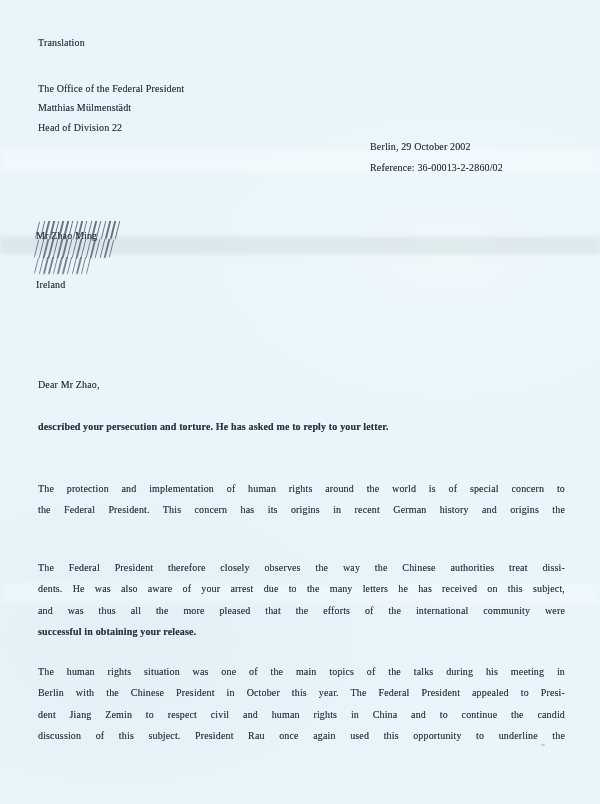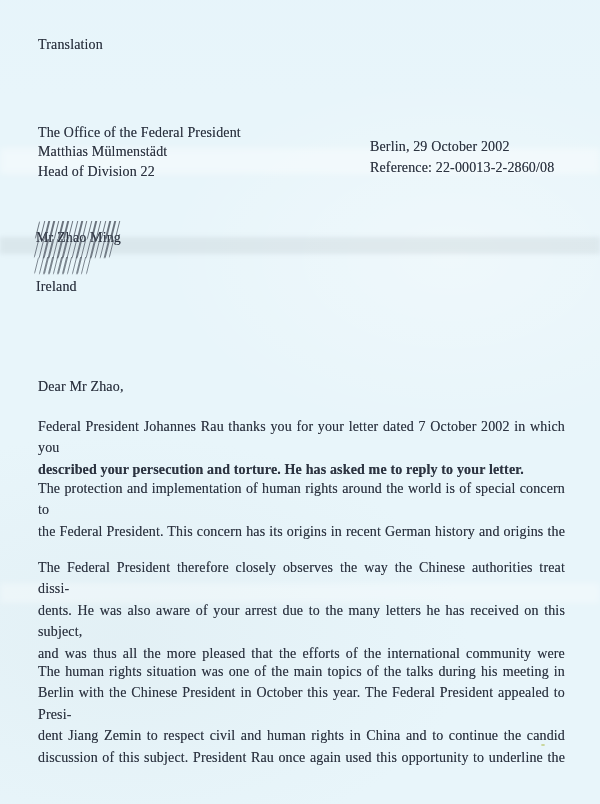--- a/index.html
+++ b/index.html
@@ -5,40 +5,40 @@
   html, body { margin: 0; padding: 0; background: #cfd6d9; }
   .page {
     position: relative;
     width: 600px;
     height: 804px;
     margin: 0 auto;
     background: #e8f5fa;
     overflow: hidden;
     font-family: "Liberation Serif", "DejaVu Serif", serif;
     color: #2c3340;
-    font-size: 14px;
+    font-size: 10px;
     letter-spacing: 0.15px;
   }
   
   .page::before {
     content: "";
     position: absolute; inset: 0;
     background:
       radial-gradient(ellipse 420px 260px at 75% 32%, rgba(255,255,255,0.30), rgba(255,255,255,0) 70%),
       radial-gradient(ellipse 500px 300px at 20% 80%, rgba(210,225,230,0.25), rgba(210,225,230,0) 70%),
       linear-gradient(180deg, rgba(230,244,250,0.6) 0%, rgba(236,246,250,0) 12%);
     pointer-events: none;
   }
   .txt {
     position: absolute;
     white-space: nowrap;
     text-shadow: 0 0 0.6px rgba(44,51,64,0.55);
   }
   .block { position: absolute; text-shadow: 0 0 0.6px rgba(44,51,64,0.55); }
-  .sender-block { left: 38px; top: 79px; line-height: 19.3px; margin-top: 44px; }
+  .sender-block { left: 38px; top: 79px; line-height: 19.3px; }
   .meta-block { left: 370px; top: 136px; line-height: 21px; }
   .para {
     position: absolute;
     left: 38px;
     width: 527px;
     line-height: 21.4px;
     text-shadow: 0 0 0.6px rgba(44,51,64,0.55);
   }
   .para .line { text-align: justify; text-align-last: justify; }
   .para .line.unjust { text-align-last: left; font-weight: bold; }
@@ -75,49 +75,49 @@
   <div class="txt" style="left:38px; top:37px;">Translation</div>
 
   <div class="block sender-block">
     <div>The Office of the Federal President</div>
     <div>Matthias Mülmenstädt</div>
     <div>Head of Division 22</div>
   </div>
 
   <div class="block meta-block">
     <div>Berlin, 29 October 2002</div>
-    <div>Reference: 22-00013-2-2860/08</div>
+    <div>Reference: 36-00013-2-2860/02</div>
   </div>
 
   <div class="txt" style="left:36px; top:198px;margin-top:32px;">Mr Zhao Ming</div>
 
   <div>
     <div class="scr r1"></div>
     <div class="scr r2"></div>
     <div class="scr r3"></div>
   </div>
 
   <div class="txt" style="left:36px; top:279px;">Ireland</div>
 
   <div class="txt" style="left:38px; top:379px;">Dear Mr Zhao,</div>
 
   <div class="para" style="top:416px;">
-      <div class="line">Federal President Johannes Rau thanks you for your letter dated 7 October 2002 in which you</div>
       <div class="line unjust">described your persecution and torture. He has asked me to reply to your letter.</div>
     </div>
 
   <div class="para" style="top:478px;">
       <div class="line">The protection and implementation of human rights around the world is of special concern to</div>
       <div class="line">the Federal President. This concern has its origins in recent German history and origins the</div>
     </div>
 
   <div class="para" style="top:557px;">
       <div class="line">The Federal President therefore closely observes the way the Chinese authorities treat dissi-</div>
       <div class="line">dents. He was also aware of your arrest due to the many letters he has received on this subject,</div>
       <div class="line">and was thus all the more pleased that the efforts of the international community were</div>
+      <div class="line unjust">successful in obtaining your release.</div>
     </div>
 
   <div class="para" style="top:661px;">
       <div class="line">The human rights situation was one of the main topics of the talks during his meeting in</div>
       <div class="line">Berlin with the Chinese President in October this year. The Federal President appealed to Presi-</div>
       <div class="line">dent Jiang Zemin to respect civil and human rights in China and to continue the candid</div>
       <div class="line">discussion of this subject. President Rau once again used this opportunity to underline the</div>
     </div>
 
   <div class="speck"></div>

